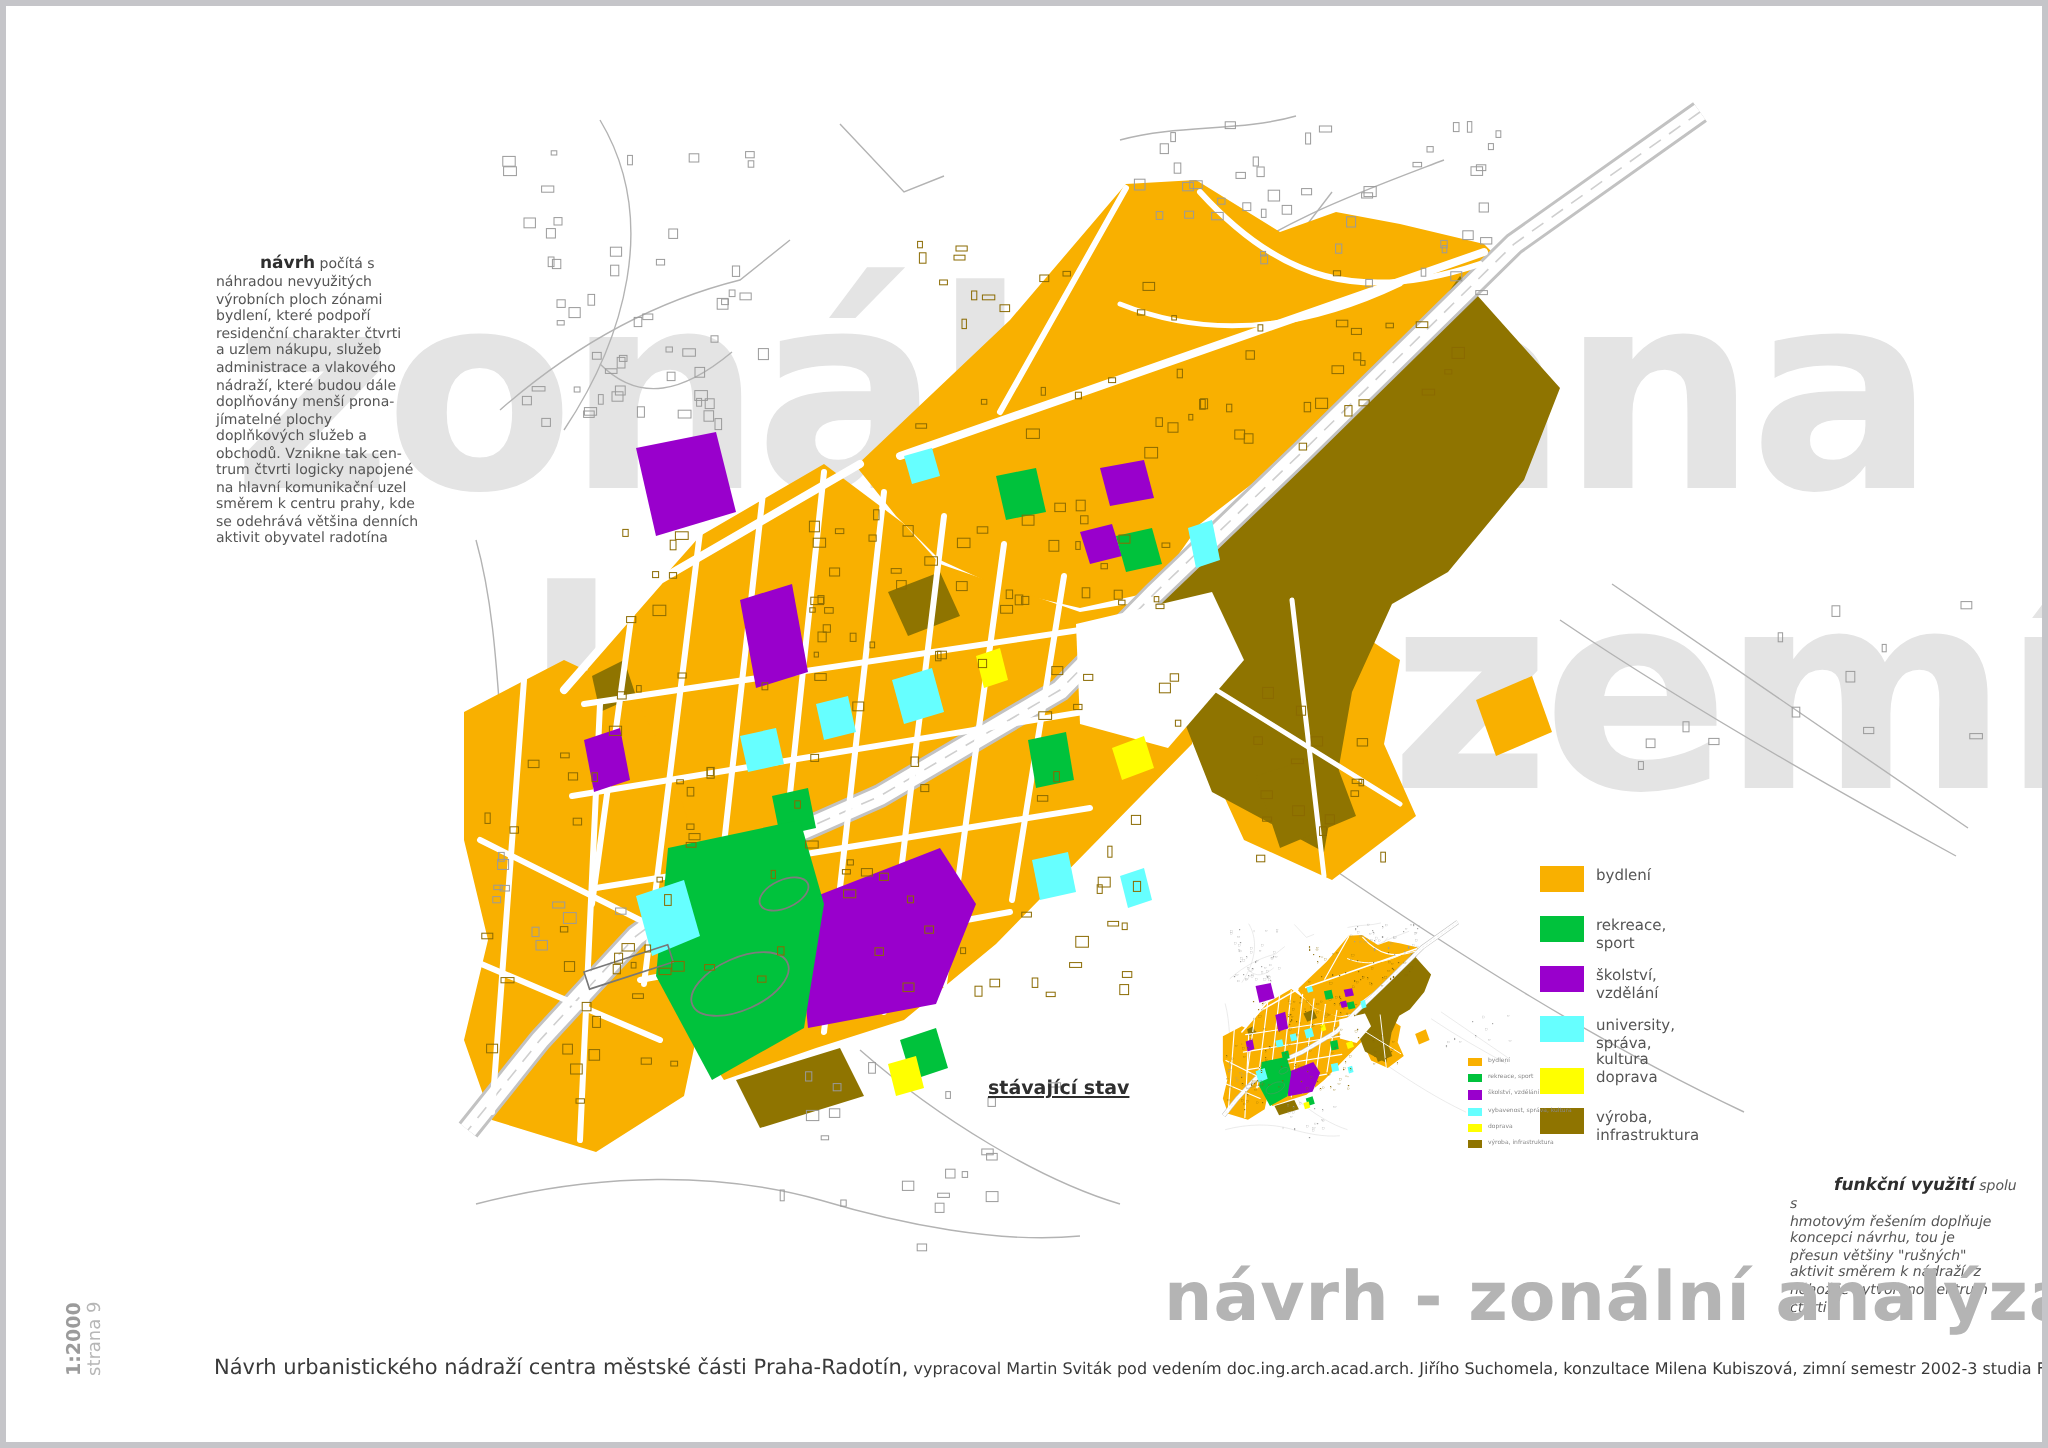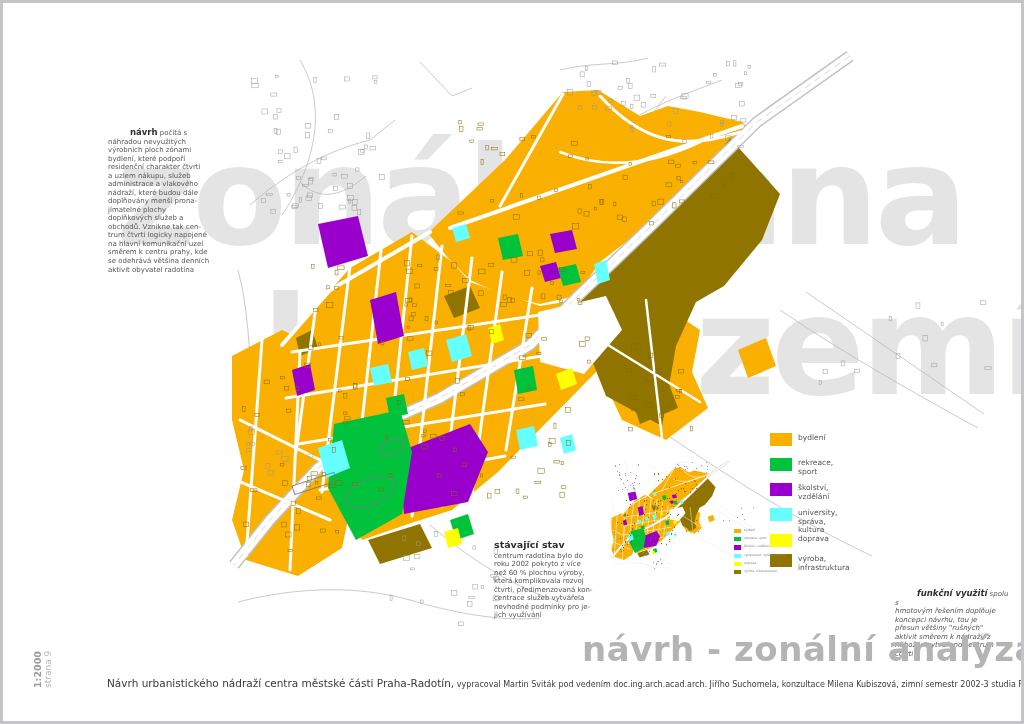--- a/index.html
+++ b/index.html
@@ -16,21 +16,21 @@
   .z-orange{fill:#F9B000;} .z-green{fill:#00C23C;} .z-purple{fill:#9900CC;}
   .z-cyan{fill:#66FFFF;} .z-yellow{fill:#FFFF00;} .z-olive{fill:#8F7400;}
   .road{stroke:#ffffff;fill:none;stroke-linecap:round;}
   .faint{stroke:#b3b3b3;fill:none;stroke-width:.7;}
   
   .note{position:absolute;z-index:2;color:#555;font-size:7px;line-height:1.22;}
   .note b{color:#2e2e2e;padding-left:22px;}
   .pre{white-space:pre-line;}
   #note-navrh{left:108px;top:127px;width:112px;}
   #note-stav{left:494px;top:539px;width:116px;}
-  #note-stav .h{font-size:9.5px;font-weight:700;color:#2e2e2e;display:block;margin-bottom:1px;}
+  #note-stav .h{font-size:9.5px;font-weight:700;color:#2e2e2e;display:block;margin-bottom:1px;text-decoration:underline;}
   #note-funk{left:895px;top:588px;width:115px;font-style:italic;}
   .note .ih{font-weight:700;color:#2e2e2e;font-size:8.5px;}
   
   #legend{position:absolute;left:770px;top:430px;z-index:2;width:160px;height:150px;}
   .lg-row{position:absolute;left:0;}
   .lg-sw{position:absolute;left:0;top:0;width:22px;height:13px;}
   .lg-lb{position:absolute;left:28px;top:1px;font-size:7.5px;line-height:1.15;color:#555;white-space:pre-line;}
   
   #minilegend{position:absolute;left:734px;top:529px;z-index:2;}
   .ml-row{position:absolute;left:0;}
@@ -516,28 +516,21 @@
 doplňkových služeb a
 obchodů. Vznikne tak cen-
 trum čtvrti logicky napojené
 na hlavní komunikační uzel
 směrem k centru prahy, kde
 se odehrává většina denních
 aktivit obyvatel radotína</span>
 </div>
 
 <div id="note-stav" class="note">
-  <span class="h">stávající stav</span><span class="pre">centrum radotína bylo do
-roku 2002 pokryto z více
-než 60 % plochou výroby,
-která komplikovala rozvoj
-čtvrti, předimenzovaná kon-
-centrace služeb vytvářela
-nevhodné podmínky pro je-
-jich využívání</span>
+  <span class="h">stávající stav</span>
 </div>
 
 <div id="note-funk" class="note">
   <b class="ih">funkční využití</b><span class="pre"> spolu s
 hmotovým řešením doplňuje
 koncepci návrhu, tou je
 přesun většiny "rušných"
 aktivit směrem k nádraží, z
 něhož je vytvořeno centrum
 čtvrti</span>

